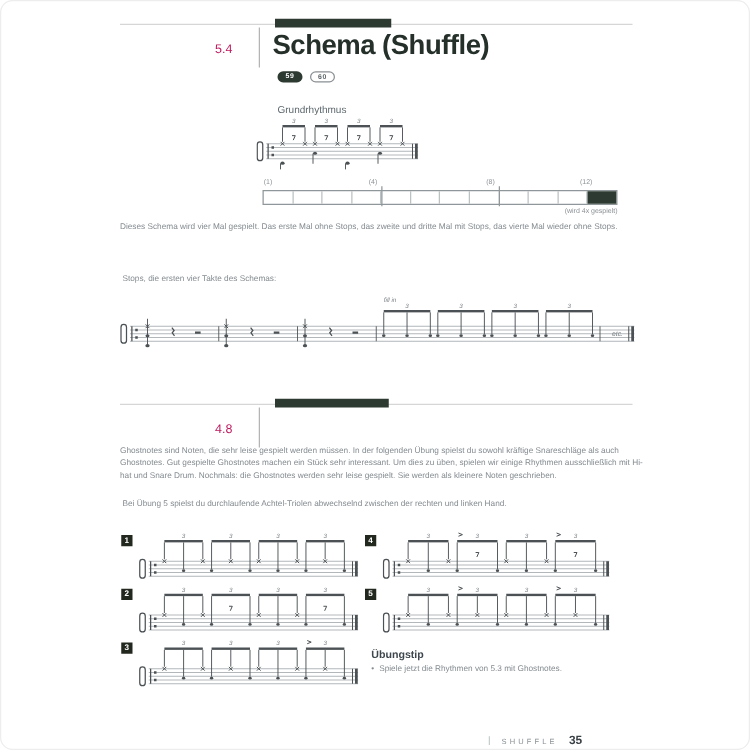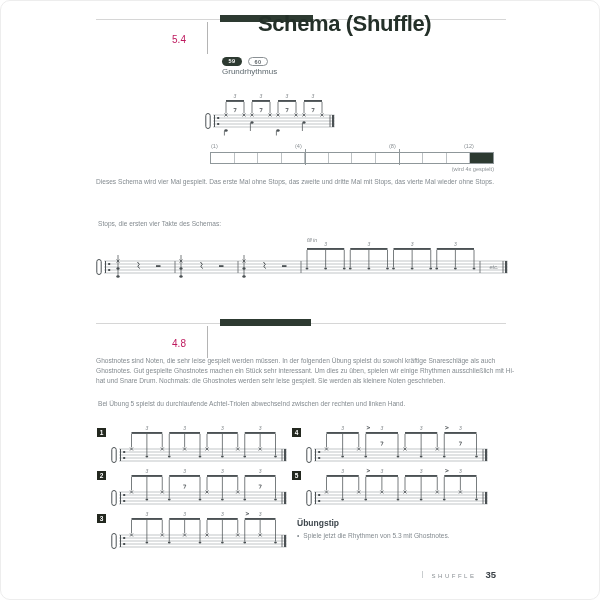--- a/index.html
+++ b/index.html
@@ -31,42 +31,42 @@
   .tl-label{position:absolute;font-size:5.6px;color:#8c9296;}
   .tl-bar{position:absolute;left:0;top:9px;right:0;height:10px;border:1px solid #8f979a;display:flex;background:#fff;}
   .tl-cell{flex:1;border-right:1px solid #bcc1c4;}
   .tl-cell:last-child{border-right:none;}
   .tl-fill{background:#2d3a31;}
   .tl-tick{position:absolute;width:1px;top:6px;height:16px;background:#8f979a;}
   .tl-note{position:absolute;right:0;top:23px;font-size:5.6px;color:#8c9296;}
   
   .tip-title{position:absolute;font-size:8.5px;font-weight:bold;color:#3e474d;}
   .tip-line{position:absolute;font-size:6.6px;color:#848b90;display:flex;gap:4px;}
-  .footer{position:absolute;display:flex;align-items:baseline;gap:9px;justify-content:flex-end;}
+  .footer{position:absolute;display:flex;align-items:baseline;gap:9px;justify-content:center;margin-top:18px;}
   .footer-rule{width:1px;height:7px;background:#c9cdcf;align-self:center;}
   .footer-label{font-size:6px;color:#8a9094;letter-spacing:2.5px;}
   .footer-num{font-size:9.5px;font-weight:bold;color:#3a4146;}
 </style>
 </head>
 <body>
 
 <div class="canvas">
 
   <div class="hline" style="left:95px;top:18px;width:410px;"></div>
   <div class="darkbar" style="left:219px;top:14px;width:93px;"></div>
   <div class="vdiv" style="left:206px;top:21px;height:32px;"></div>
   <div class="sec-num" style="left:158px;top:33px;">5.4</div>
-  <div class="sec-title" style="left:217px;top:10px;margin-left:40px;">Schema (Shuffle)</div>
+  <div class="sec-title" style="left:217px;top:22px;">Schema (Shuffle)</div>
 
   <div class="badge-row" style="left:221px;top:56px;">
     <span class="badge badge-filled">59</span>
     <span class="badge badge-outline">60</span>
   </div>
 
-  <div class="small-label" style="left:221px;top:66px;">Grundrhythmus</div>
+  <div class="small-label" style="left:221px;top:82px;">Grundrhythmus</div>
 
   <svg class="staff" style="left:204px;top:92px;" viewBox="0 0 130 44" width="130" height="44">
       <line x1="8" y1="22" x2="129.5" y2="22" stroke="#a8adb0" stroke-width="0.7"></line>
       <line x1="8" y1="25" x2="129.5" y2="25" stroke="#a8adb0" stroke-width="0.7"></line>
       <line x1="8" y1="28" x2="129.5" y2="28" stroke="#a8adb0" stroke-width="0.7"></line>
       <line x1="8" y1="31" x2="129.5" y2="31" stroke="#a8adb0" stroke-width="0.7"></line>
       <line x1="8" y1="34" x2="129.5" y2="34" stroke="#a8adb0" stroke-width="0.7"></line>
       <rect x="0.8" y="20.5" width="4.4" height="15" rx="2.2" fill="none" stroke="#4b5154" stroke-width="1"></rect>
       <line x1="9.5" y1="22" x2="9.5" y2="34" stroke="#4b5154" stroke-width="1"></line>
       <rect x="12.2" y="24" width="2" height="2" fill="#4b5154"></rect>

